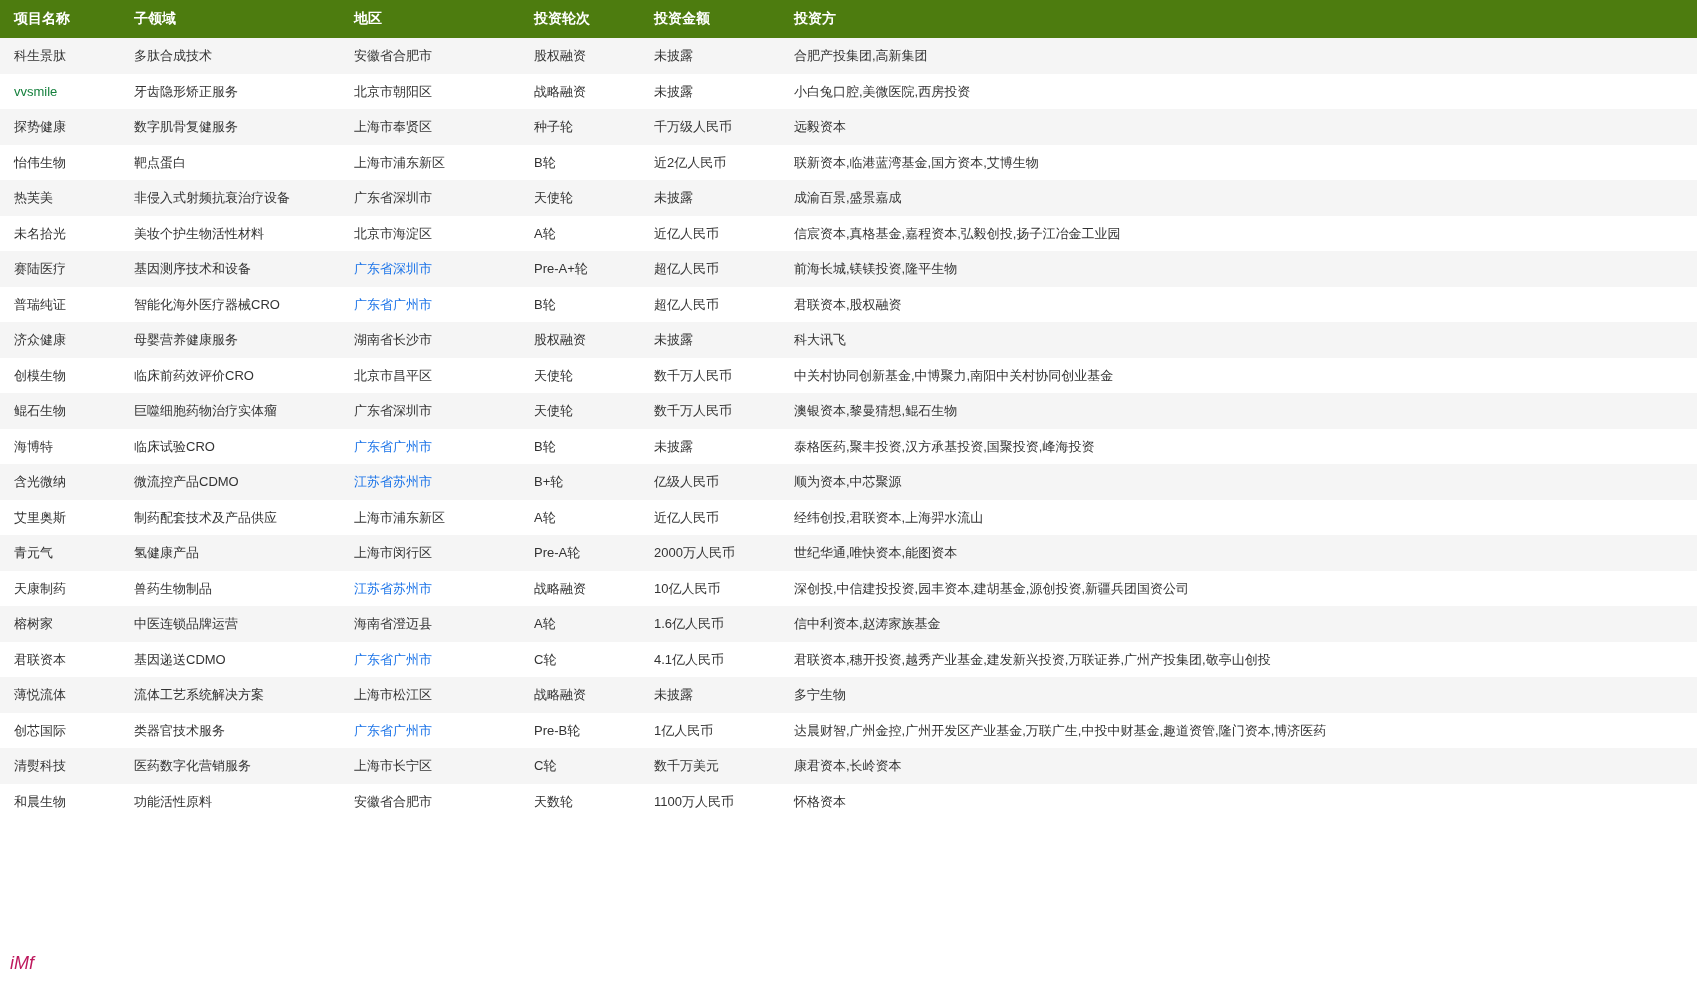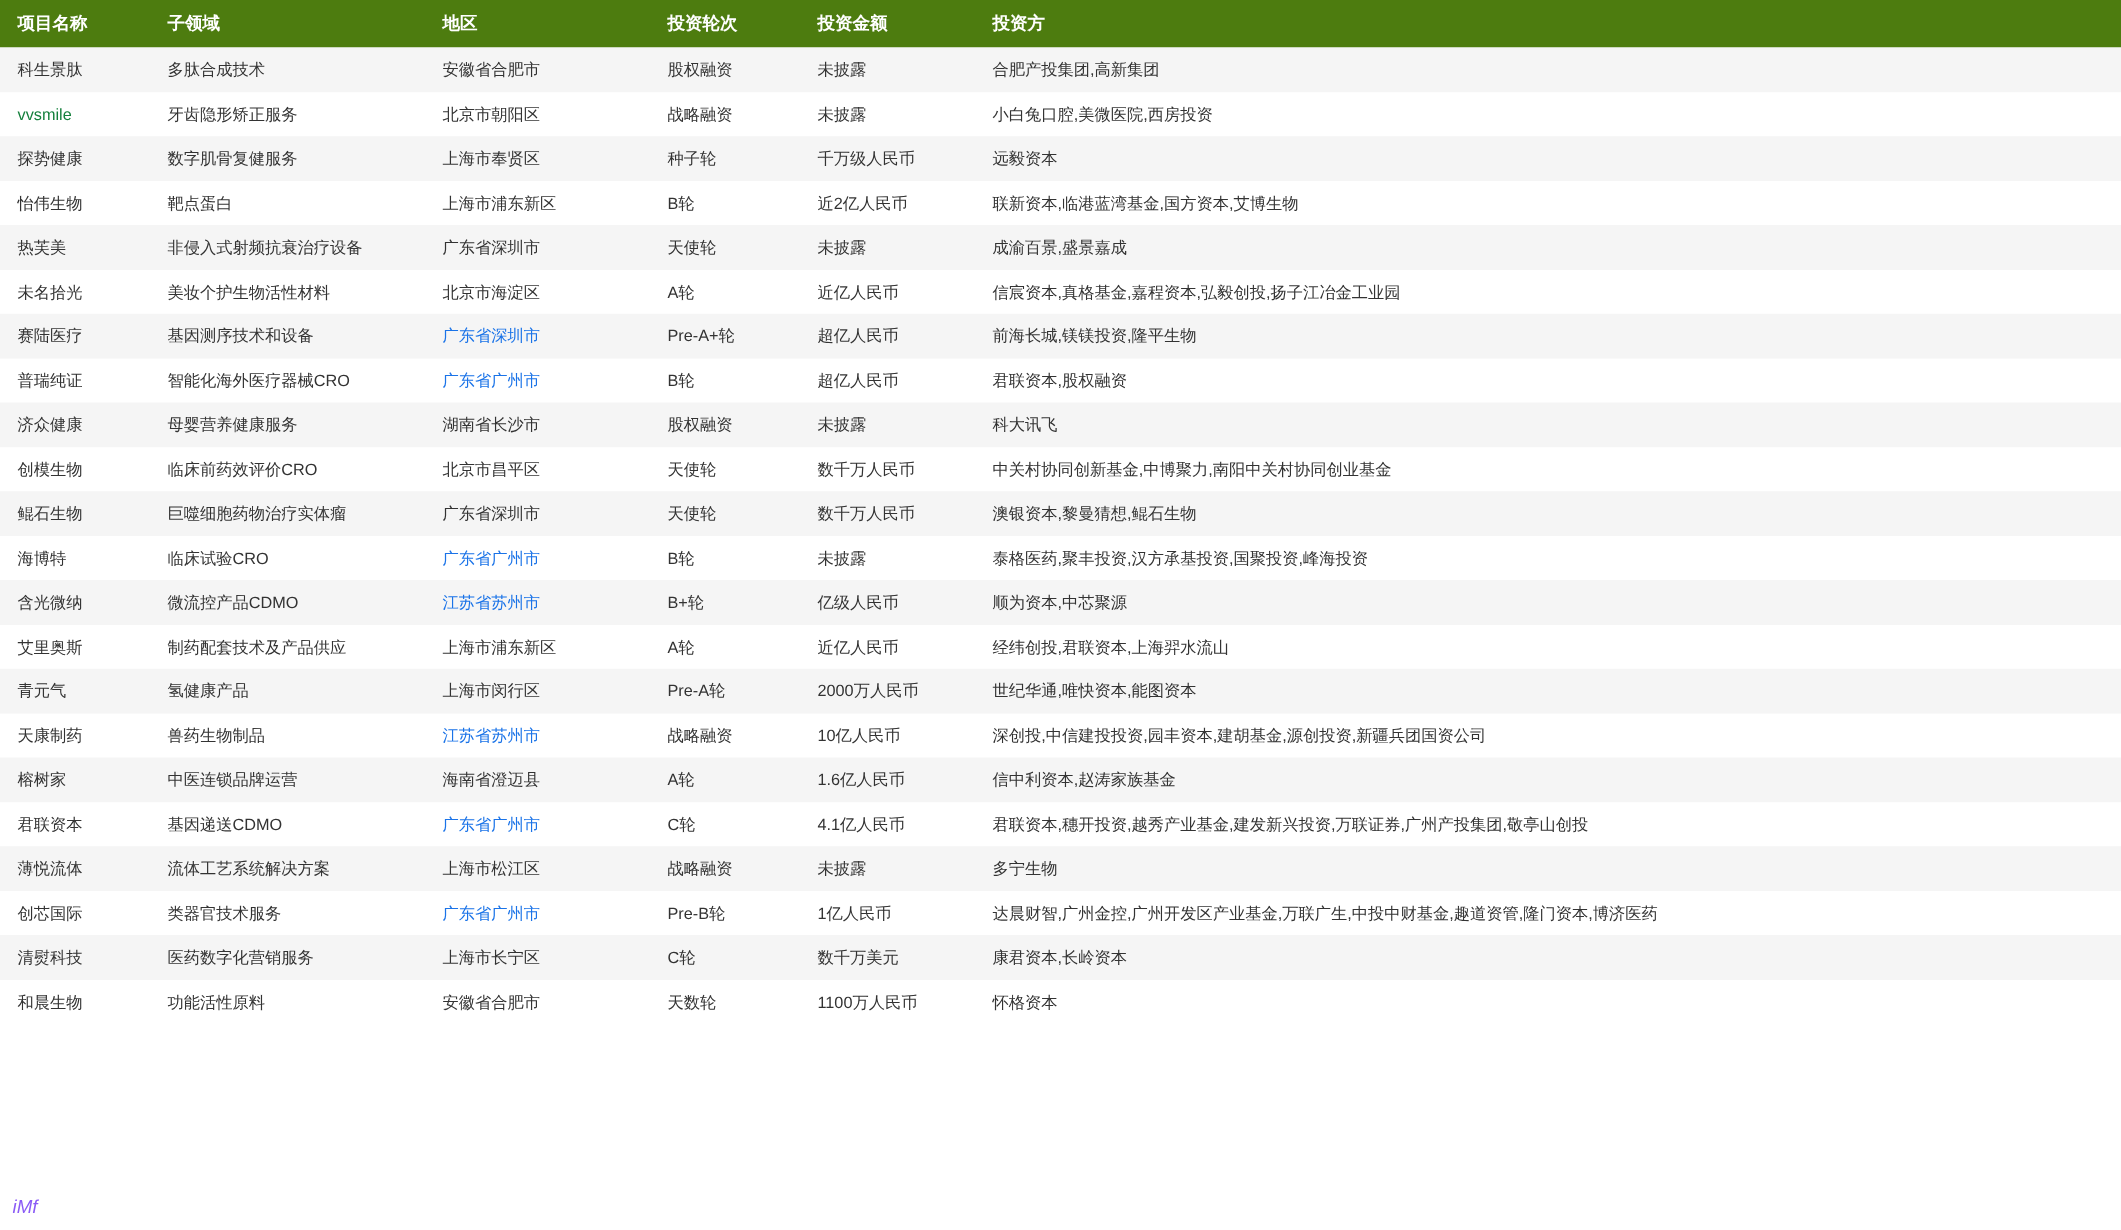--- a/index.html
+++ b/index.html
@@ -46,22 +46,22 @@
     .col-name { width: 120px; }
     .col-sub  { width: 220px; }
     .col-region { width: 180px; }
     .col-round { width: 120px; }
     .col-amount { width: 140px; }
     .col-investor { width: auto; margin-top: 26px; }
     .footer-watermark {
       position: fixed;
       bottom: 10px;
       left: 10px;
-      font-size: 15px;
-      color: #8b5cf6;
+      font-size: 18px;
+      color: #be185d;
       font-style: italic;
       text-align: center;
     }
   </style>
 </head>
 <body>
 
 <div class="table-container">
   <table>
     <thead>

